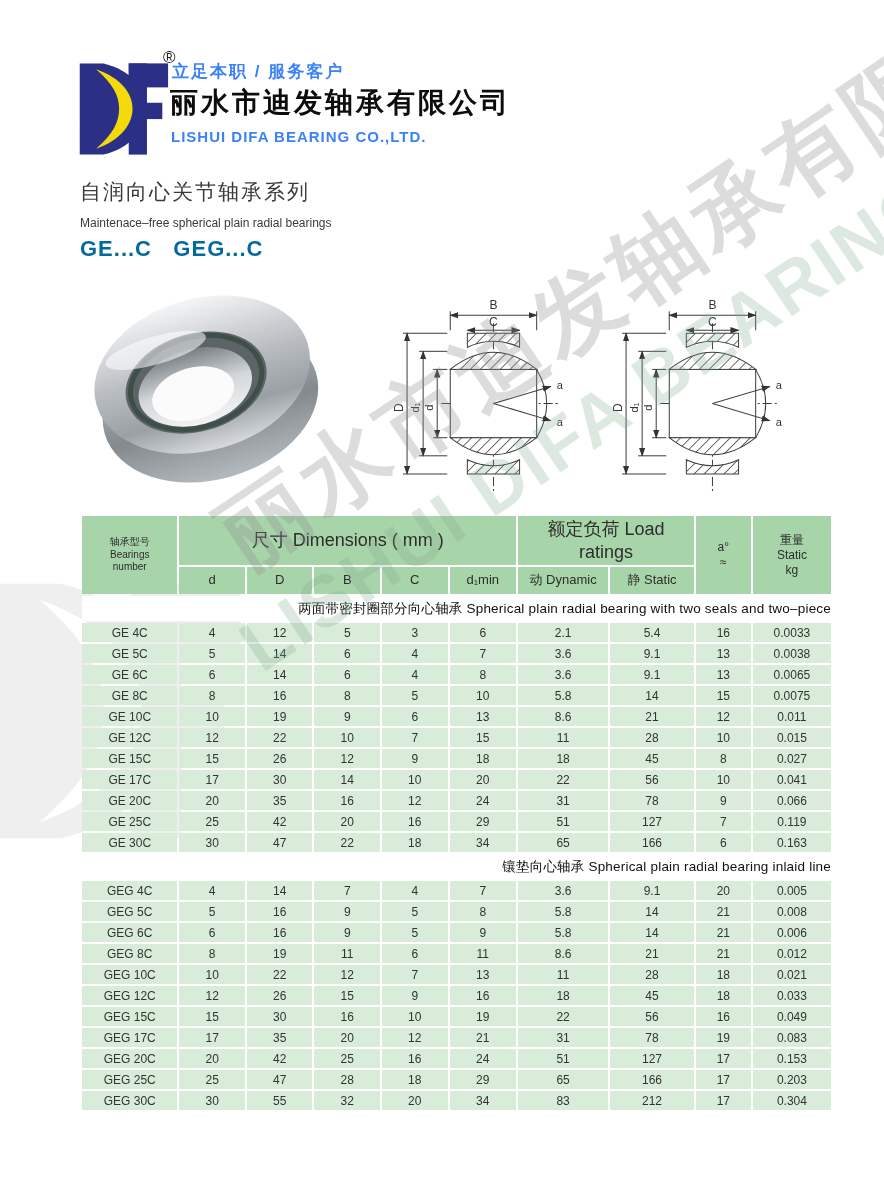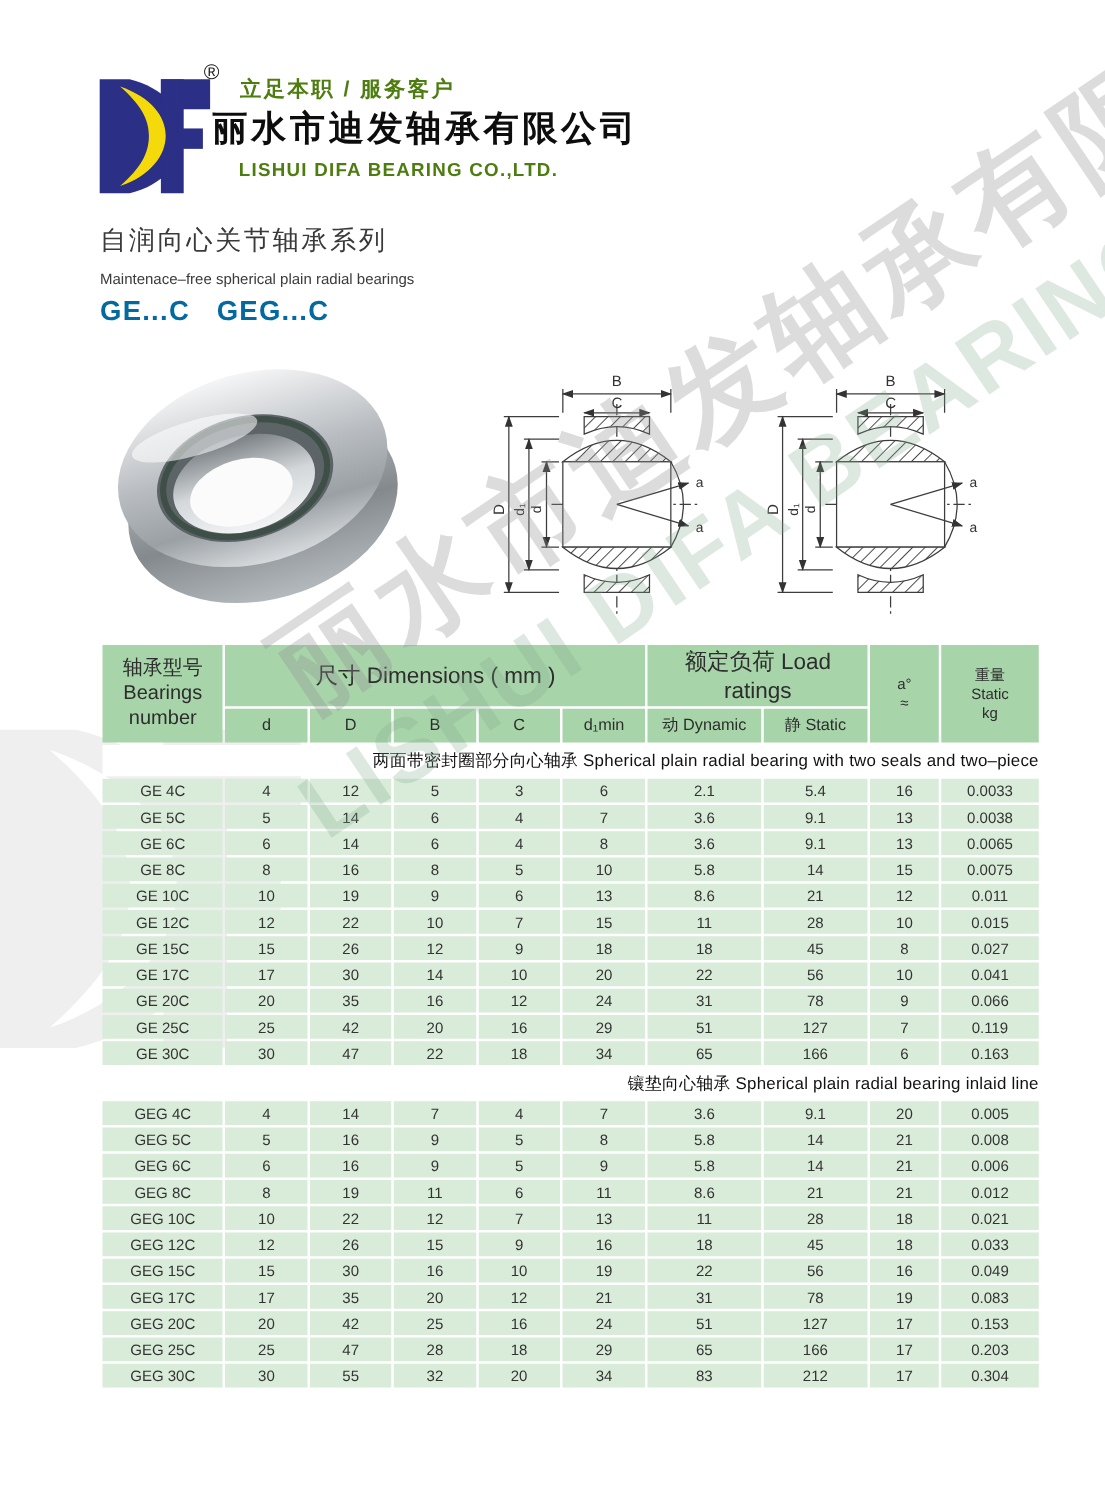--- a/index.html
+++ b/index.html
@@ -36,21 +36,21 @@
     border-collapse:separate; border-spacing:2px;
     font-size:12px; color:#333; z-index:1;
   }
   #spec-table th {
     background:#a8d4aa; font-weight:normal; text-align:center;
     vertical-align:middle; white-space:pre-line; line-height:1.25;
     padding:2px 1px; color:#2d2d2d;
   }
   #spec-table th.h-group { height:15px; font-size:18px; }
   #spec-table th.h-sub { height:27px; font-size:13px; }
-  #spec-table th.h-first { font-size:16px; }
+  #spec-table th.h-first { font-size:10px; }
   #spec-table td {
     background:#d9ecd9; text-align:center; height:19px; padding:1px 0;
   }
   #spec-table tr.section-row td {
     background:#ffffff; text-align:right; font-size:13.5px; color:#111;
     padding:4px 0 3px 0; height:auto; letter-spacing:0.2px;
   }
 
   
   .wm { position:absolute; z-index:5; pointer-events:none; white-space:nowrap; font-weight:bold; }
@@ -59,21 +59,21 @@
     color:#8f8f8f; opacity:0.30;
     transform:rotate(-34deg); transform-origin:0 50%;
   }
   #wm-en {
     left:248px; top:612px; font-size:72px; letter-spacing:3px;
     color:#7ea98a; opacity:0.26;
     transform:rotate(-34deg); transform-origin:0 50%;
   }
   #wm-df { left:-22px; top:566px; width:268px; height:290px; opacity:0.13; z-index:0; }
 
-  .green { color:#4d7c0f;margin-left:20px; }
+  .green { color:#3b82f6; }
 </style>
 </head>
 <body>
 
 <svg id="logo" class="layer" viewBox="0 0 100 105" aria-hidden="true">
   <path fill="#2b2f86" d="M6,5 L6,100 L31,100 C59,93 75,74 75,52 C75,30 59,12 31,5 Z"></path>
   <rect fill="#2b2f86" x="57" y="5" width="41" height="25"></rect>
   <rect fill="#2b2f86" x="57" y="5" width="19" height="95"></rect>
   <rect fill="#2b2f86" x="57" y="46" width="35" height="17"></rect>
   <path fill="#f4d90b" d="M23,11 C49,20 61,36 61,52 C61,68 49,85 23,94 C40,79 47,67 47,52 C47,38 40,26 23,11 Z"></path>

